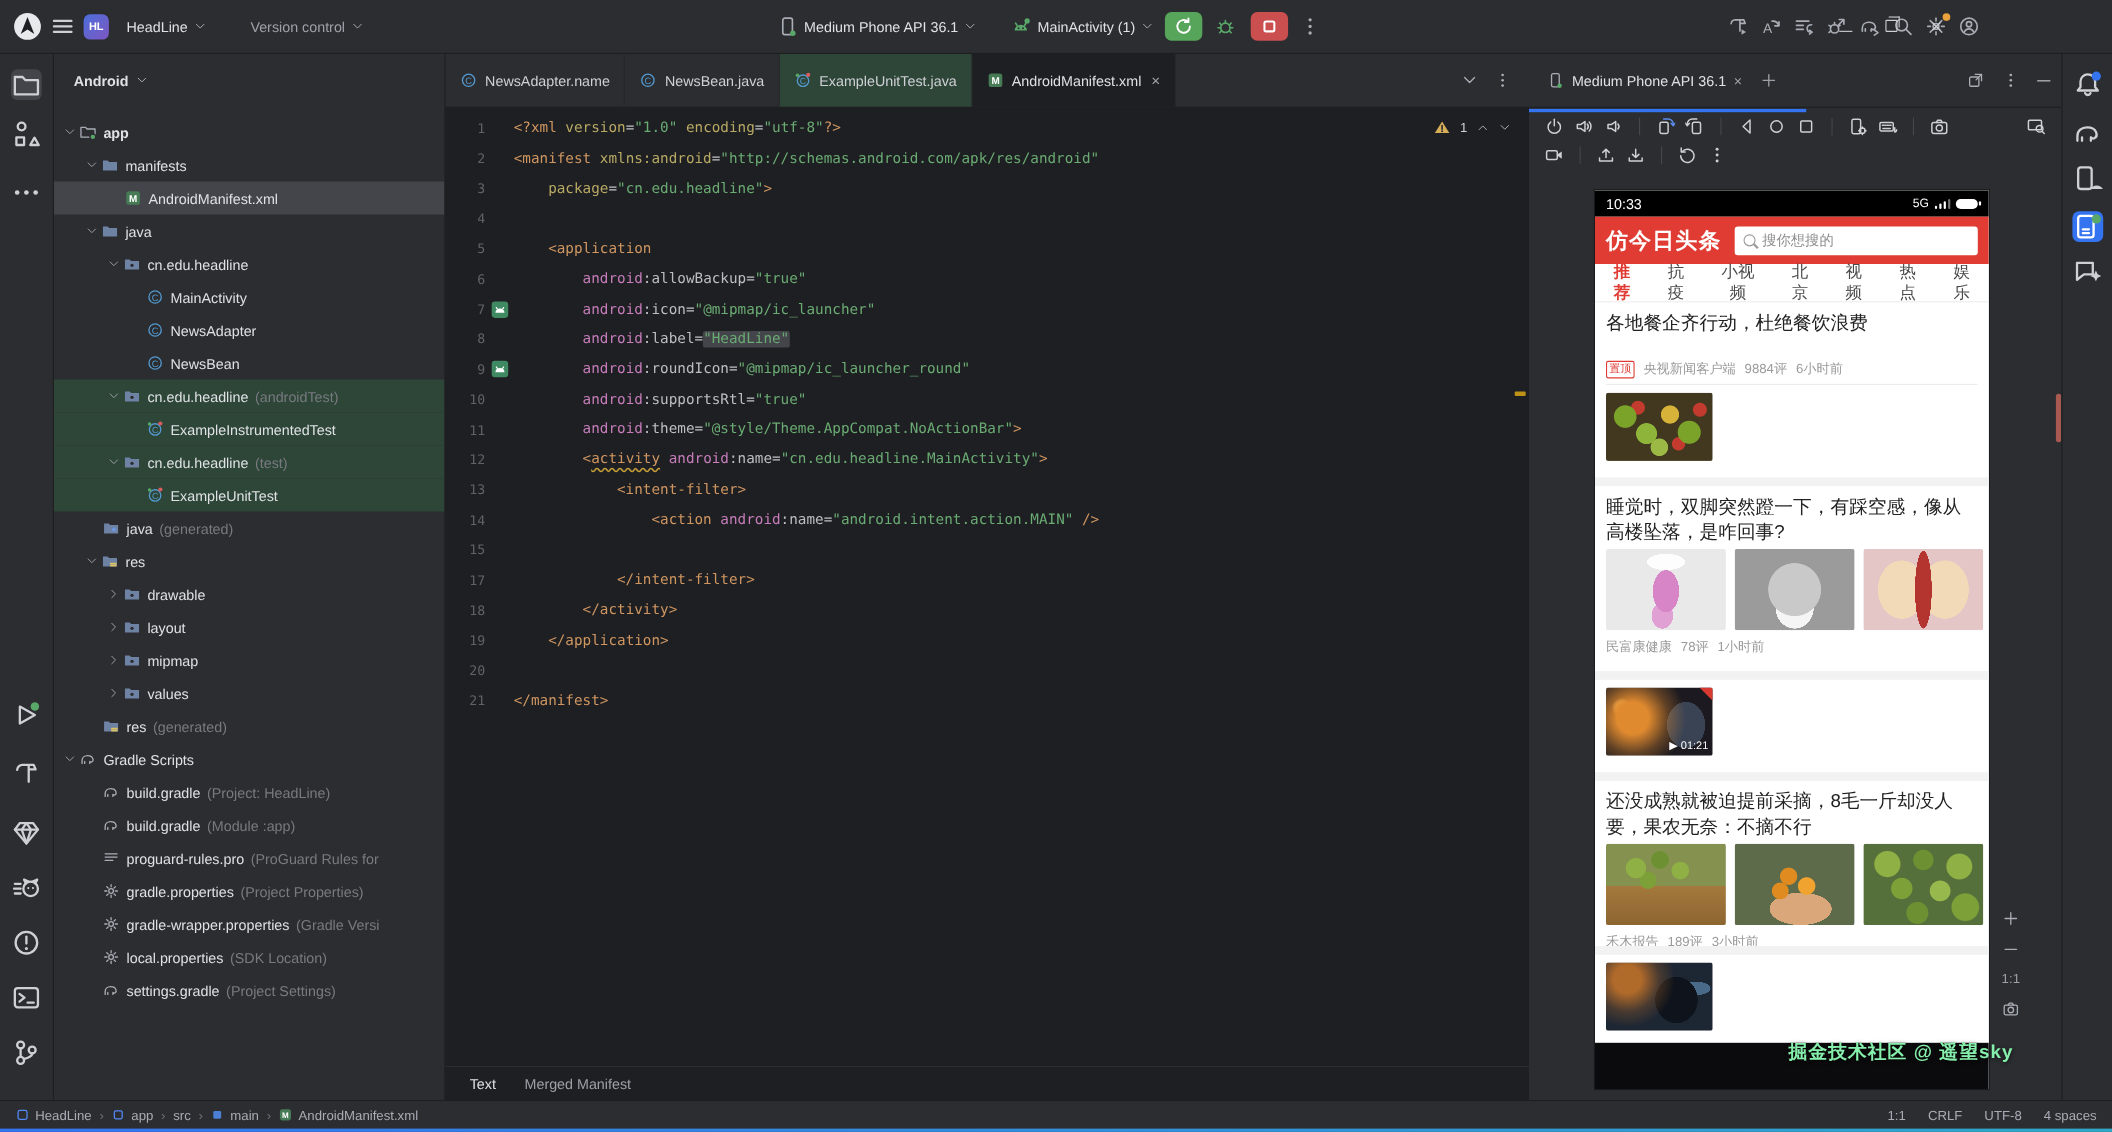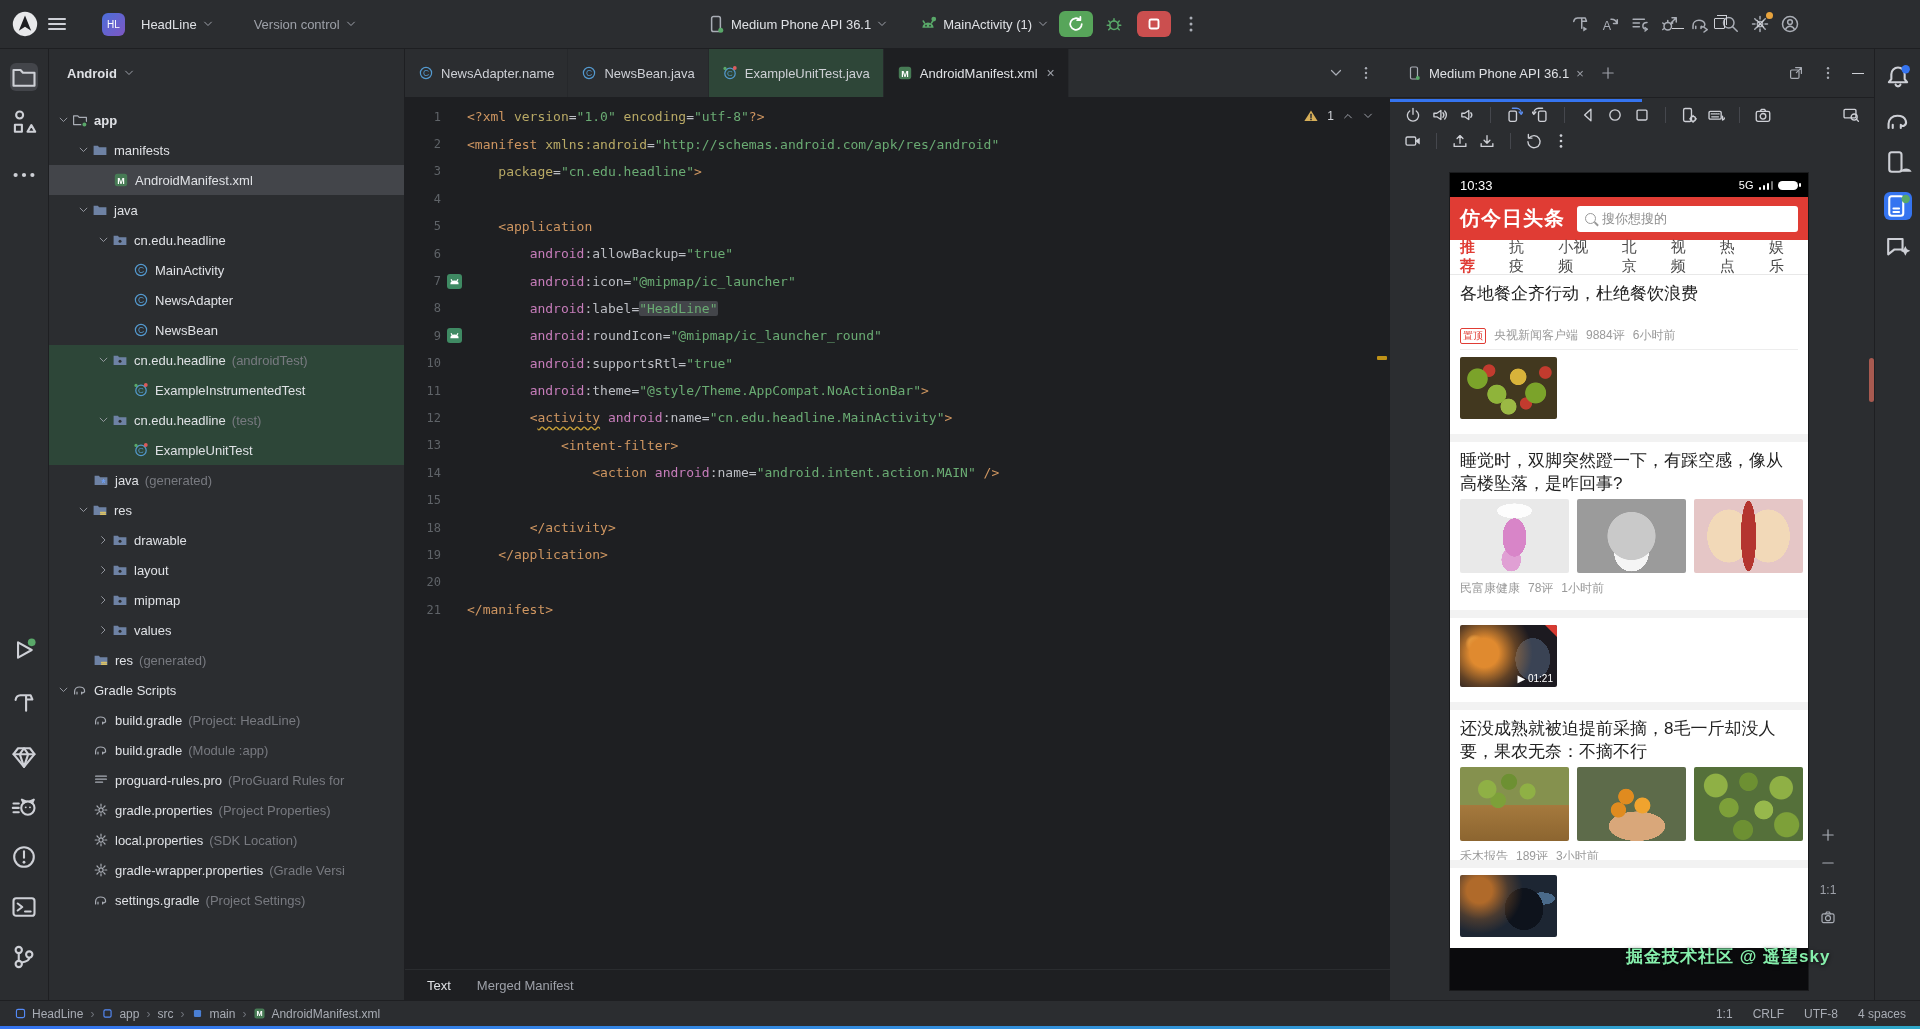--- a/index.html
+++ b/index.html
@@ -10,21 +10,21 @@
   .flex1 { flex:1; }
   .vdiv { width:1px; height:16px; background:#45474D; margin:0 5px; flex:none; }
 
   
   .titlebar { height:49px; background:#2B2D30; display:flex; align-items:center; border-bottom:1px solid #1E1F22; position:relative; }
   .tb-left { display:flex; align-items:center; gap:10px; padding-left:12px; }
   .logo { width:26px; height:26px; }
   .burger { width:18px; height:12px; display:flex; flex-direction:column; justify-content:space-between; cursor:pointer; }
   .burger i { height:2px; background:#CED0D6; border-radius:1px; }
   .hl-badge { width:23px; height:23px; border-radius:6px; background:linear-gradient(135deg,#4B6EDB,#7E57C2);
-    color:#fff; font-size:10px; font-weight:normal; display:flex; align-items:center; justify-content:center; margin-left:26px; }
+    color:#fff; font-size:10px; font-weight:bold; display:flex; align-items:center; justify-content:center; }
   .tb-item { display:flex; align-items:center; gap:5px; color:#DFE1E5; background:none; border:0; font-size:13px; padding:6px 6px; border-radius:4px; cursor:pointer; font-family:inherit; }
   .tb-item.muted { color:#9DA0A8; margin-left:18px; }
   .tb-center { position:absolute; left:700px; top:0; height:48px; display:flex; align-items:center; gap:4px; }
   .runbtn { width:34px; height:26px; border-radius:6px; border:0; display:flex; align-items:center; justify-content:center; cursor:pointer; }
   .runbtn.green { background:#57A55A; }
   .runbtn.red { background:#CB4F4F; margin-left:2px; }
   .runbtn.ghost { background:none; }
   .tb-right { position:absolute; right:0; top:0; height:48px; display:flex; align-items:center; gap:10px; padding-right:120px; }
   .tb-right .ic, .tb-center .ic { width:20px; height:20px; }
   .winctl { position:absolute; top:0; height:48px; display:flex; align-items:center; gap:30px; left:1672px; }
@@ -102,21 +102,21 @@
   .p-status .right { margin-left:auto; display:flex; align-items:center; gap:5px; font-size:11px; }
   .sigbars { display:flex; align-items:flex-end; gap:1.5px; }
   .sigbars i { width:2.5px; background:#fff; border-radius:1px; }
   .batt { width:20px; height:9px; background:#fff; border-radius:4.5px; position:relative; }
   .batt:after { content:""; position:absolute; right:-3px; top:2.5px; width:2px; height:4px; background:#fff; border-radius:1px; }
   .p-header { height:43px; background:#E03C34; display:flex; align-items:center; padding:0 10px; }
   .p-title { color:#fff; font-size:20px; font-weight:bold; letter-spacing:1px; white-space:nowrap; }
   .p-search { flex:1; margin-left:12px; height:26px; background:#fff; border-radius:3px; display:flex; align-items:center; padding:0 8px; gap:6px; color:#8E8E8E; font-size:13px; }
   .p-search .mag { width:11px; height:11px; border:1.5px solid #999; border-radius:50%; position:relative; flex:none; }
   .p-search .mag:after { content:""; position:absolute; width:5px; height:1.5px; background:#999; transform:rotate(45deg); right:-4px; bottom:-1px; }
-  .p-tabs { height:35px; background:#fff; display:flex; align-items:center; padding:0 10px; gap:20px; border-bottom:1px solid #E8E8E8; font-size:15px; color:#4A4A4A; }
+  .p-tabs { height:35px; background:#fff; display:flex; align-items:center; padding:0 10px; gap:20px; border-bottom:1px solid #E8E8E8; font-size:15px; color:#4A4A4A;text-align:center; }
   .p-tabs .pt.active { color:#E03C34; font-weight:bold; }
   .p-list { background:#fff; }
   .news { padding:0 10px; position:relative; overflow:hidden; }
   .news .title { font-size:17px; line-height:23px; color:#222; }
   .meta { display:flex; align-items:center; gap:8px; color:#9A9A9A; font-size:12px; }
   .badge-top { border:1px solid #E03C34; color:#E03C34; font-size:10px; padding:0 2px; border-radius:2px; line-height:14px; }
   .divthin { height:1px; background:#EDEDED; margin:0 10px; }
   .divband { height:8px; background:#F2F2F2; }
   .thumb { border-radius:2px; flex:none; position:relative; overflow:hidden; }
   .thumb.rt { width:97px; height:62px; }
@@ -713,32 +713,32 @@
           <span class="lbl">gradle.properties</span>
           <span class="hint">(Project Properties)</span>
         </div>
         <div class="trow" style="padding-left: 44px;">
           <span class="ic">
             <svg viewBox="0 0 16 16" width="100%" height="100%" fill="none" stroke="currentColor" stroke-width="1.2" stroke-linecap="round" stroke-linejoin="round">
               <circle cx="8" cy="8" r="2.1"></circle>
               <path d="M8 2.2v2M8 11.8v2M2.2 8h2M11.8 8h2M4 4l1.3 1.3M10.7 10.7 12 12M12 4l-1.3 1.3M5.3 10.7 4 12"></path>
             </svg>
           </span>
+          <span class="lbl">gradle-wrapper.properties</span>
+          <span class="hint">(Gradle Versi</span>
+        </div>
+        <div class="trow" style="padding-left: 44px;">
+          <span class="ic">
+            <svg viewBox="0 0 16 16" width="100%" height="100%" fill="none" stroke="currentColor" stroke-width="1.2" stroke-linecap="round" stroke-linejoin="round">
+              <circle cx="8" cy="8" r="2.1"></circle>
+              <path d="M8 2.2v2M8 11.8v2M2.2 8h2M11.8 8h2M4 4l1.3 1.3M10.7 10.7 12 12M12 4l-1.3 1.3M5.3 10.7 4 12"></path>
+            </svg>
+          </span>
           <span class="lbl">local.properties</span>
           <span class="hint">(SDK Location)</span>
-        </div>
-        <div class="trow" style="padding-left: 44px;">
-          <span class="ic">
-            <svg viewBox="0 0 16 16" width="100%" height="100%" fill="none" stroke="currentColor" stroke-width="1.2" stroke-linecap="round" stroke-linejoin="round">
-              <circle cx="8" cy="8" r="2.1"></circle>
-              <path d="M8 2.2v2M8 11.8v2M2.2 8h2M11.8 8h2M4 4l1.3 1.3M10.7 10.7 12 12M12 4l-1.3 1.3M5.3 10.7 4 12"></path>
-            </svg>
-          </span>
-          <span class="lbl">gradle-wrapper.properties</span>
-          <span class="hint">(Gradle Versi</span>
         </div>
         <div class="trow" style="padding-left: 44px;">
           <span class="ic">
             <svg viewBox="0 0 16 16" width="100%" height="100%" fill="none" stroke="currentColor" stroke-width="1.2" stroke-linecap="round" stroke-linejoin="round">
               <path d="M2.6 12V9.6c0-2.8 2.2-4.6 5-4.6 2.3 0 4.2 1 4.8 2.7.4 1.1.2 2.2-.7 2.8-.7.5-1.6.3-2.1-.3M5 12v-1.8M9.6 12v-1.5"></path>
             </svg>
           </span>
           <span class="lbl">settings.gradle</span>
           <span class="hint">(Project Settings)</span>
         </div>
@@ -884,20 +884,25 @@
           </div>
           <div class="cl">
             <span class="ln">14</span>
             <span class="lnic"></span>
             <span class="lcode"><span>                </span><span class="t">&lt;action </span><span class="n">android</span><span class="a">:name</span><span class="e">=</span><span class="s">"android.intent.action.MAIN"</span><span class="t"> /&gt;</span></span>
           </div>
           <div class="cl">
             <span class="ln">15</span>
             <span class="lnic"></span>
             <span class="lcode"></span>
+          </div>
+          <div class="cl">
+            <span class="ln">17</span>
+            <span class="lnic"></span>
+            <span class="lcode"><span>            </span><span class="t">&lt;/intent-filter&gt;</span></span>
           </div>
           <div class="cl">
             <span class="ln">18</span>
             <span class="lnic"></span>
             <span class="lcode"><span>        </span><span class="t">&lt;/activity&gt;</span></span>
           </div>
           <div class="cl">
             <span class="ln">19</span>
             <span class="lnic"></span>
             <span class="lcode"><span>    </span><span class="t">&lt;/application&gt;</span></span>

